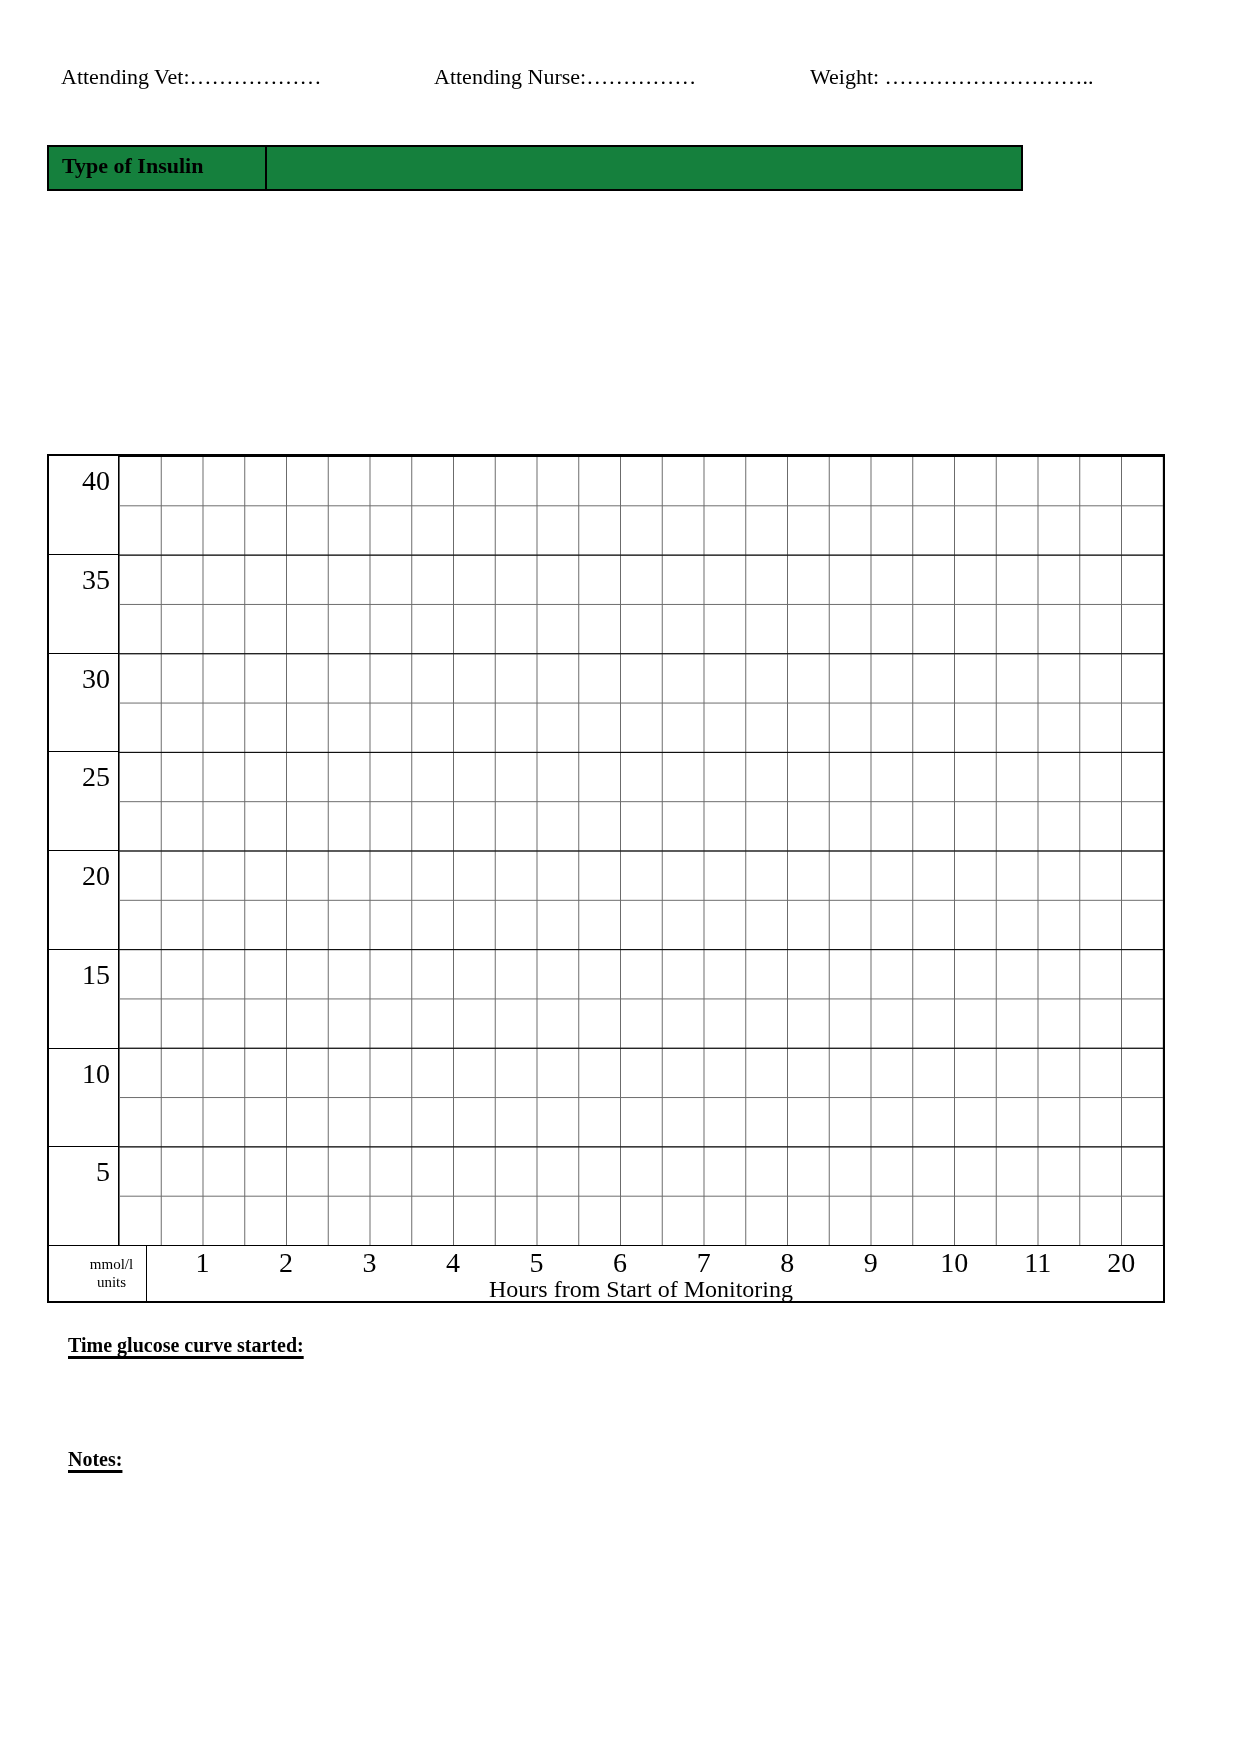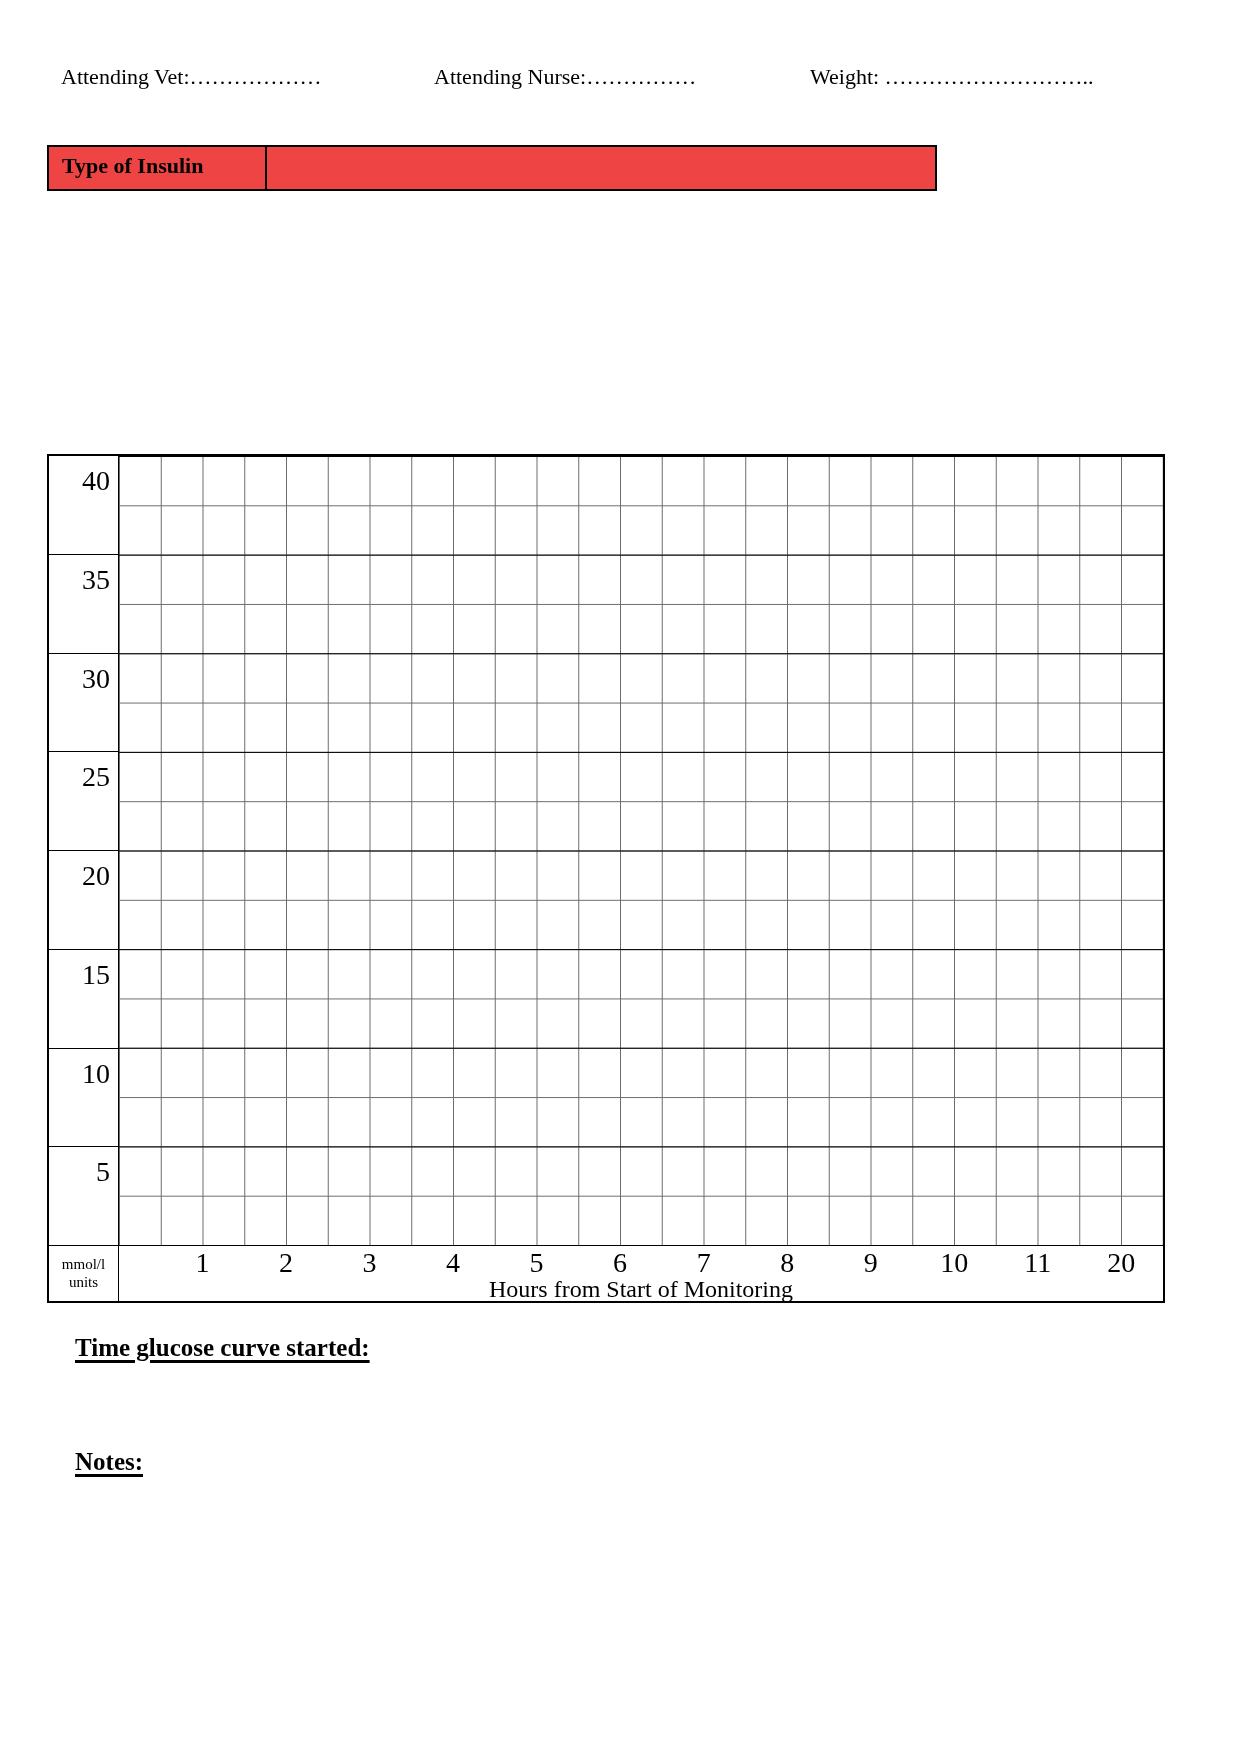--- a/index.html
+++ b/index.html
@@ -5,21 +5,21 @@
   html,body{margin:0;padding:0;background:#fff;}
   .page{
     position:relative; width:1239px; height:1752px; background:#ffffff;
     font-family:"Liberation Serif","DejaVu Serif",serif; color:#000; overflow:hidden;
   }
   
   .hfield{position:absolute; top:64px; font-size:22px; white-space:nowrap;}
   .h-vet{left:61px;} .h-nurse{left:434px;text-align:right;} .h-weight{left:810px;}
 
   
-  .ftable{position:absolute; left:47px; width:890px; border:2px solid #000; box-sizing:border-box; background:#ef4444;}
+  .ftable{position:absolute; left:47px; width:976px; border:2px solid #000; box-sizing:border-box; background:#15803d;}
   .t1{top:145px; height:46px;}
   .t2{top:220px; height:177px; display:flex; flex-direction:column;}
   .trow{display:flex; flex:1; border-bottom:2px solid #000;}
   .trow:last-child{border-bottom:none;}
   .t1 .trow{height:100%;}
   .tlabel{
     width:218px; box-sizing:border-box; border-right:2px solid #000;
     font-weight:bold; font-size:22px; padding:6px 4px 0 13px; white-space:nowrap;
   }
   .tvalue{flex:1;}
@@ -37,35 +37,35 @@
   }
   .ycell:last-child{border-bottom:none;}
   .cellsarea{
     flex:1;
     background-image:
       linear-gradient(to bottom,#000 1px,transparent 1px),
       linear-gradient(to right,#6b6b6b 1px,transparent 1px),
       linear-gradient(to bottom,#6b6b6b 1px,transparent 1px);
     background-size:100% 98.625px, 41.76px 100%, 100% 49.3125px;
   }
-  .axisrow{flex:1; border-top:1px solid #000; position:relative; display:flex; box-sizing:border-box;}
+  .axisrow{flex:1; border-top:1px solid #000; position:relative; display:flex; box-sizing:border-box;padding-left:28px;}
   .unitcell{
     width:70px; box-sizing:border-box; border-right:1px solid #000;
     display:flex; flex-direction:column; align-items:center; justify-content:center;
     font-size:15px; line-height:1.15; text-align:center;
   }
   .xnum{position:absolute; top:3px; transform:translateX(-50%); font-size:28px; line-height:28px;}
   .xcaption{
     position:absolute; left:70px; right:0; top:31px; text-align:center;
     font-size:24px; line-height:24px;
   }
 
   
   .prompt{
-    position:absolute; left:75px; font-weight:bold; font-size:25px;
+    position:absolute; left:68px; font-weight:bold; font-size:20px;
     text-decoration:underline; text-decoration-thickness:2.5px; text-underline-offset:4px;
     white-space:nowrap;
   }
   .p1{top:1334px;} .p2{top:1448px;}
 </style>
 </head>
 <body>
 
 <div class="page">
 

